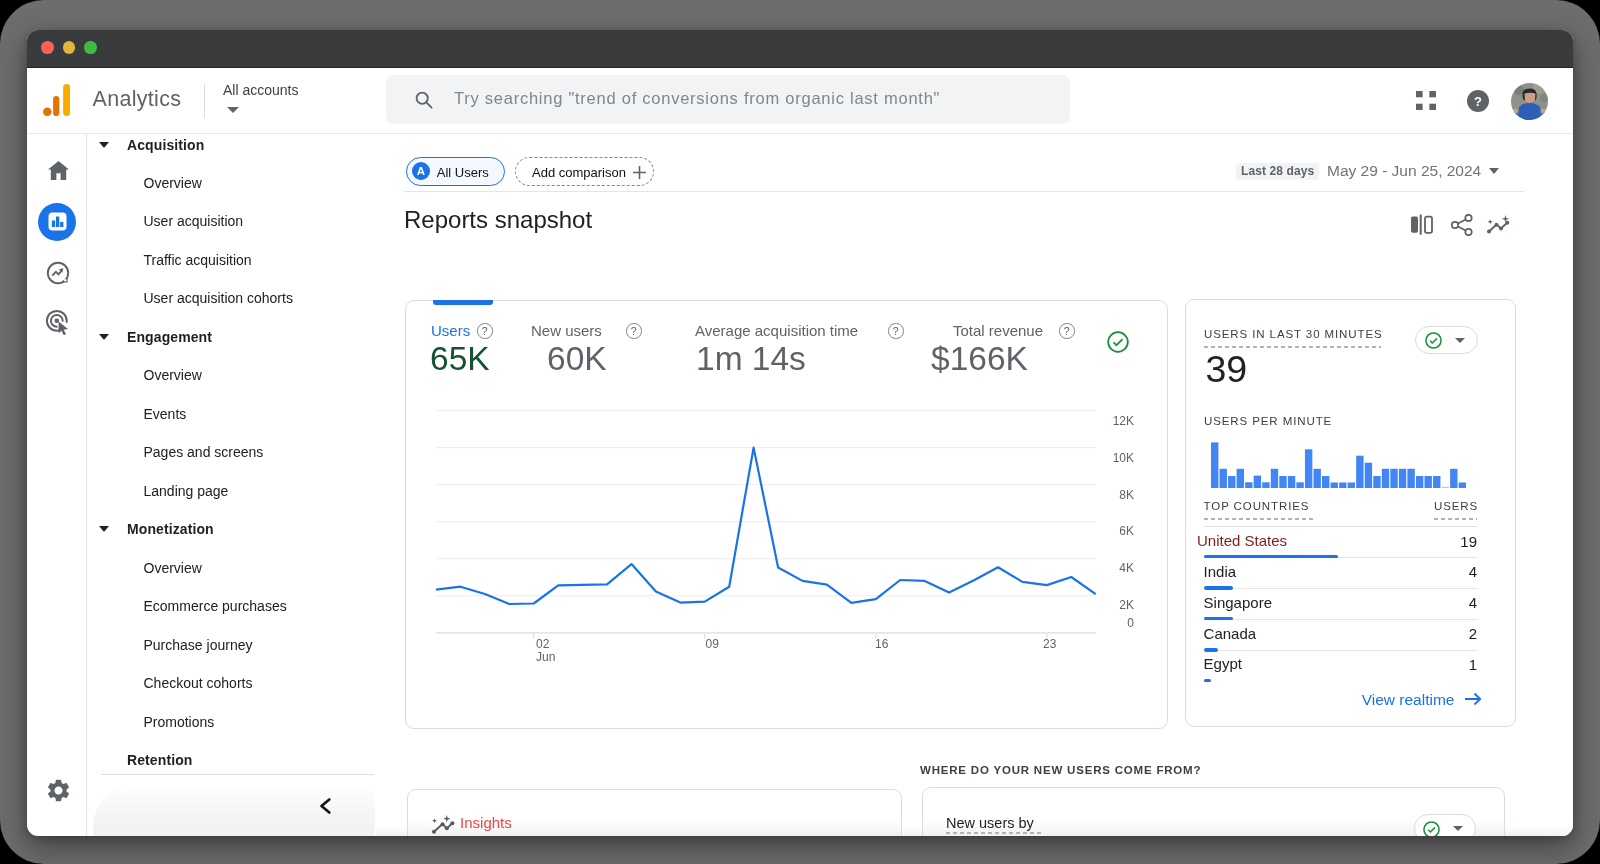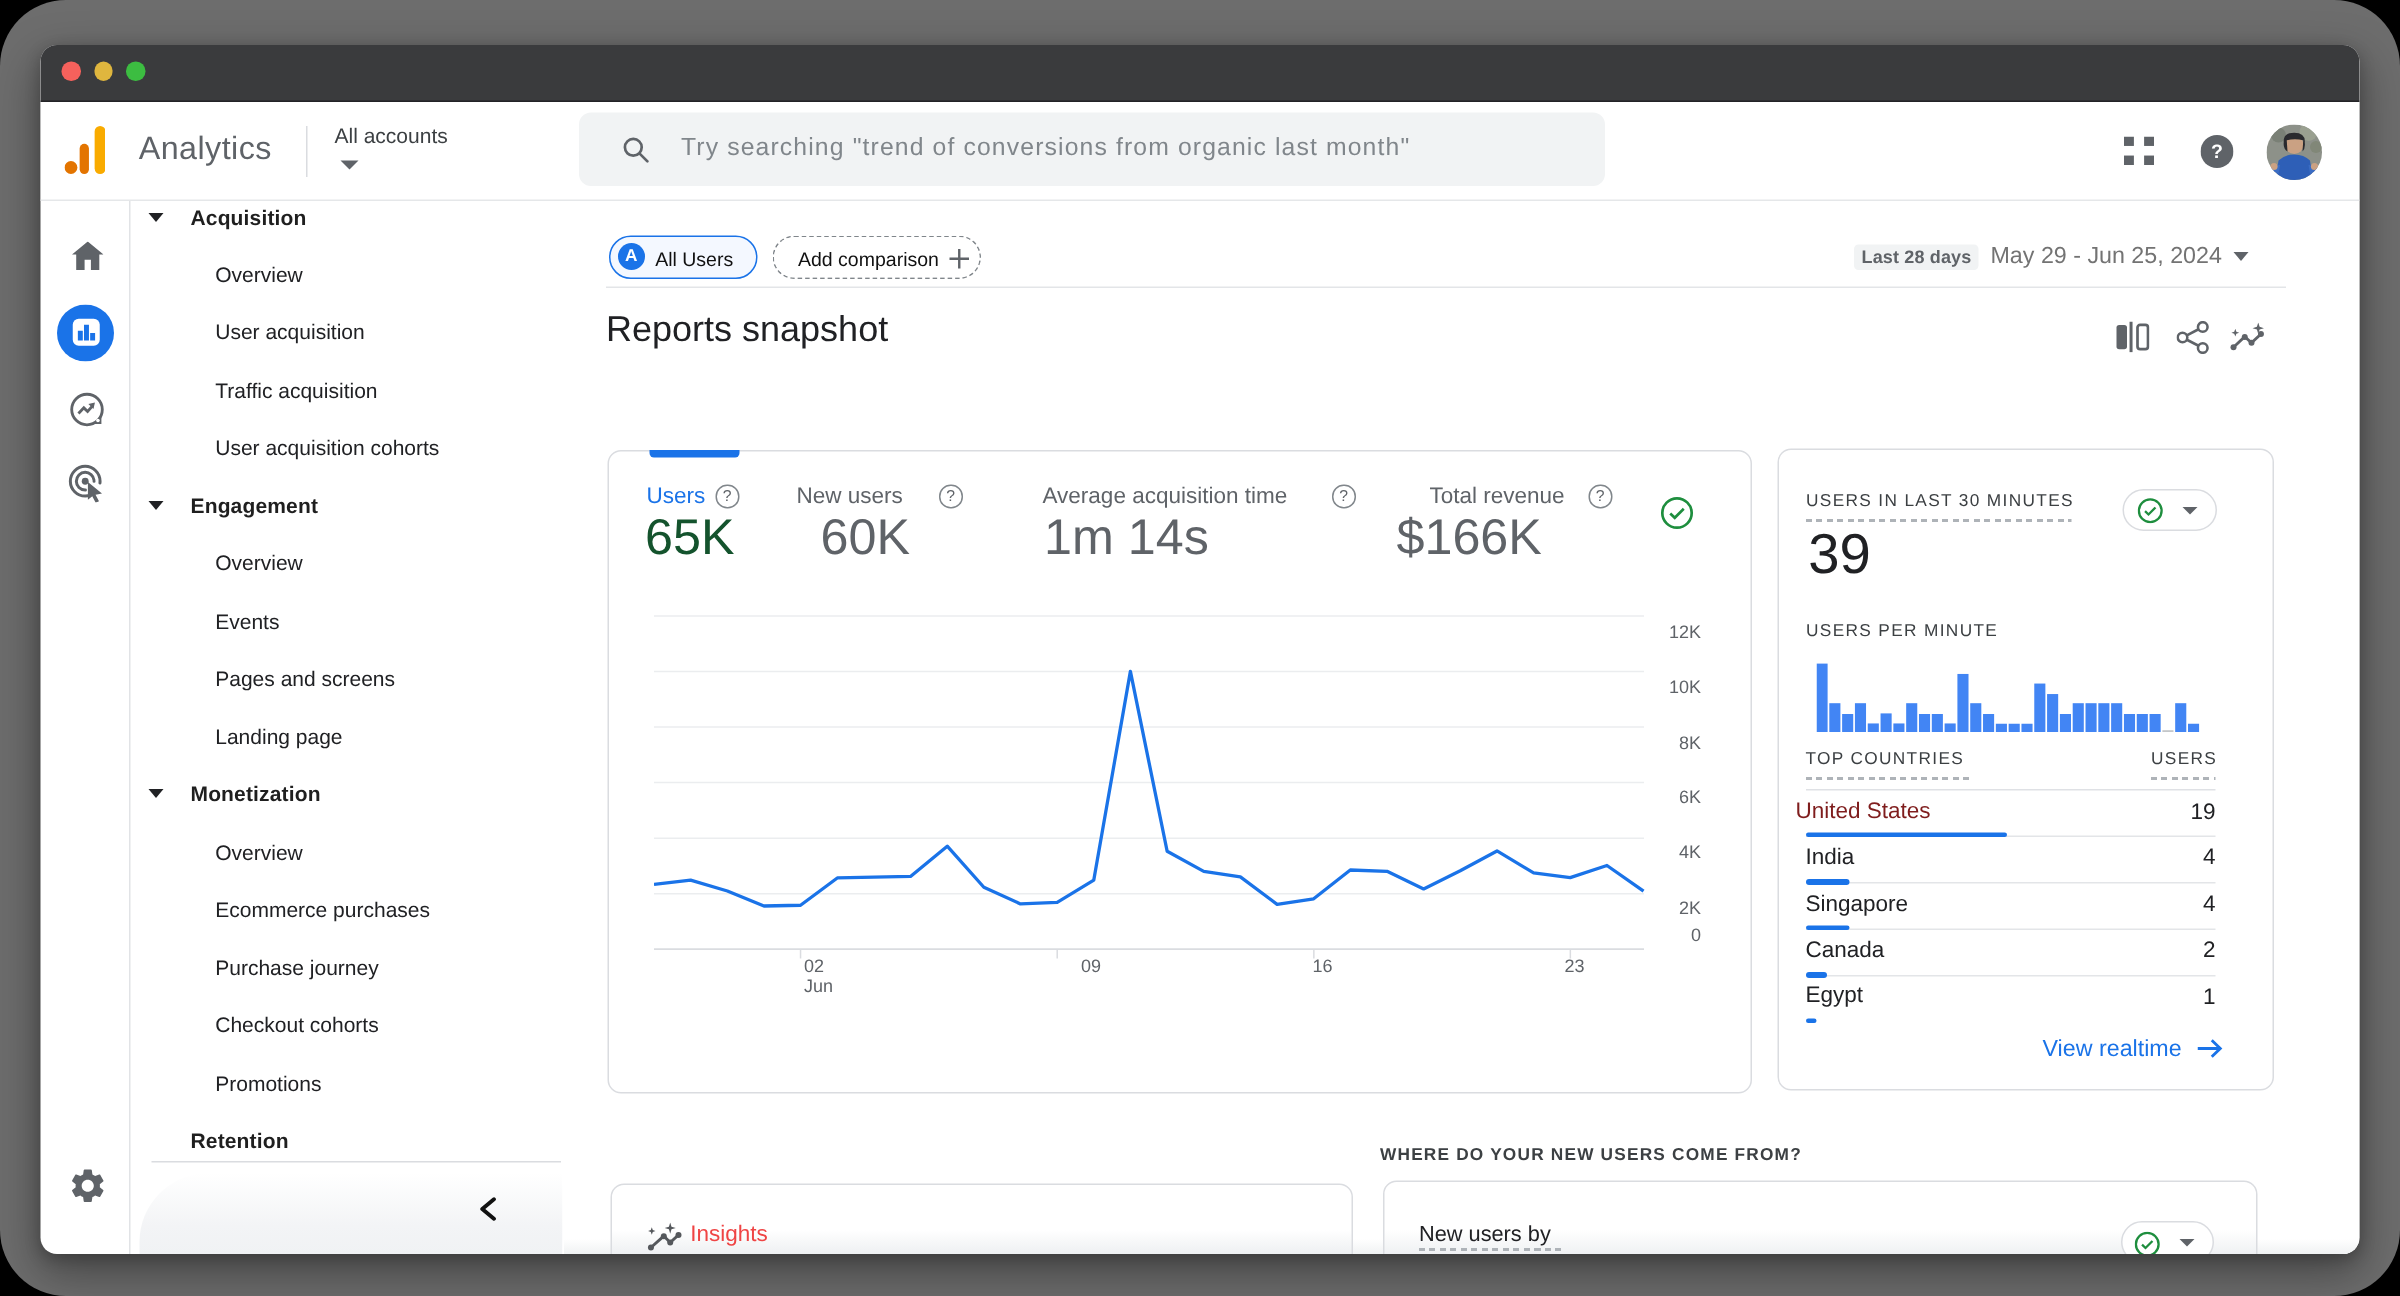--- a/index.html
+++ b/index.html
@@ -264,21 +264,21 @@
     </svg>
     <div class="ylab" style="left:719px; top:279.7px;">12K</div>
     <div class="ylab" style="left:719px; top:316.7px;">10K</div>
     <div class="ylab" style="left:719px; top:353.9px;">8K</div>
     <div class="ylab" style="left:719px; top:389.9px;">6K</div>
     <div class="ylab" style="left:719px; top:427.4px;">4K</div>
     <div class="ylab" style="left:719px; top:463.5px;">2K</div>
     <div class="ylab" style="left:719px; top:481.8px;">0</div>
     <div class="axlab" style="left:161px; top:503px;">02</div>
     <div class="axlab" style="left:161px; top:515.5px;">Jun</div>
-    <div class="axlab" style="left:330.6px; top:503px;margin-left:15px;">09</div>
+    <div class="axlab" style="left:330.6px; top:503px;">09</div>
     <div class="axlab" style="left:500px; top:503px;">16</div>
     <div class="axlab" style="left:668px; top:503px;">23</div>
 
     <div class="card" style="left:810px; top:165px; width:331px; height:428px;"></div>
     <div style="position:absolute; left:829px; top:193.5px; font-size:11.5px; letter-spacing:0.9px; color:#3c4043; font-weight:500;">USERS IN LAST 30 MINUTES</div>
     <div style="position:absolute; left:829px; top:211.8px; width:177px; height:2px; background:repeating-linear-gradient(90deg,#aeb3b8 0 4px,rgba(0,0,0,0) 4px 7px);"></div>
     <div style="position:absolute; left:1040px; top:191.6px; width:63px; height:28px; border:1px solid #dadce0; border-radius:14px;">
       <svg style="position:absolute;left:8.5px;top:5px" width="17" height="17" viewBox="0 0 22 22">
         <circle cx="11" cy="11" r="9.8" fill="none" stroke="#1e8e3e" stroke-width="2"></circle>
         <path d="M6.5 11.3 L9.5 14.2 L15.5 8.2" fill="none" stroke="#1e8e3e" stroke-width="2"></path>

